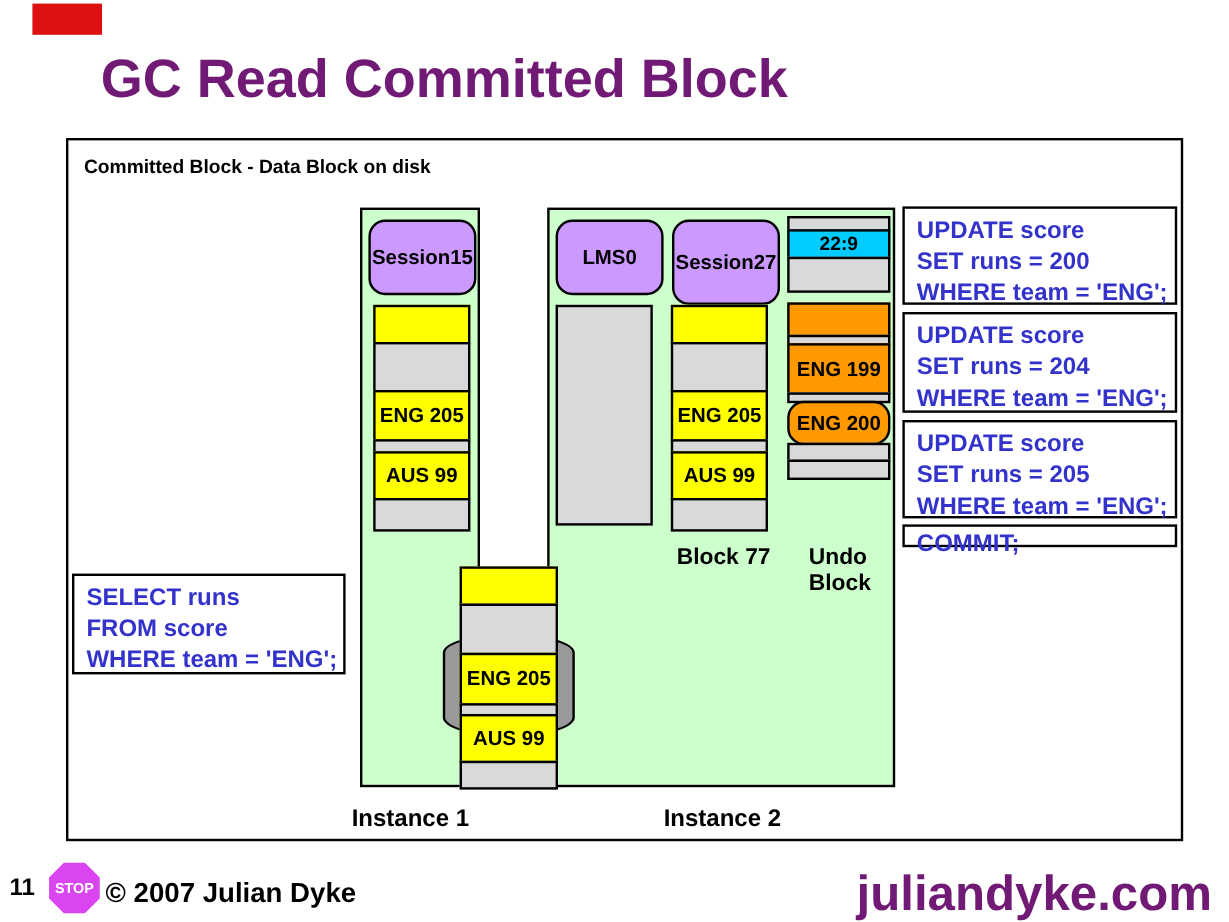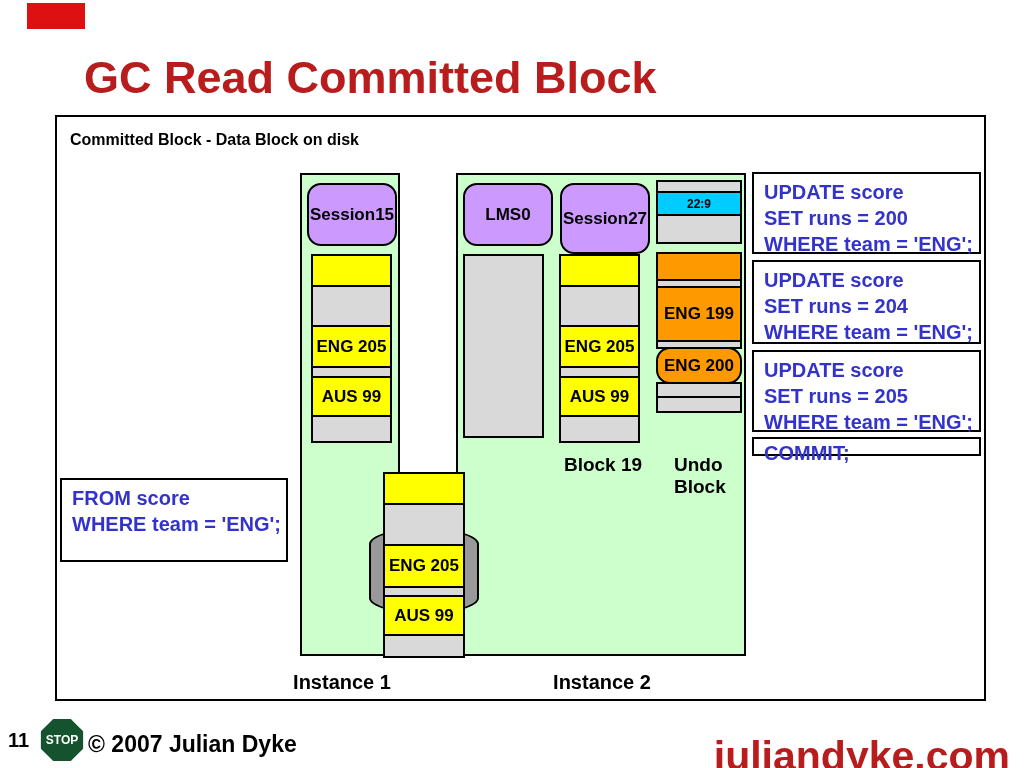--- a/index.html
+++ b/index.html
@@ -17,23 +17,23 @@
   .gray{background:#d9d9d9;}
   .orange{background:#ff9900;}
   .cyan{background:#00ccff;}
   .pill{background:#cc99ff;border:2px solid #000;border-radius:14px;
         display:flex;align-items:center;justify-content:center;
         font-size:17px;font-weight:bold;}
   .sqlbox{background:#ffffff;border:2px solid #000;color:#3333cc;
           font-size:20px;line-height:26px;padding:5px 0 0 10px;}
   .sqlbox div{white-space:nowrap;}
   .label{font-size:19px;color:#000;}
-  .blue{color:#b91c1c;margin-top:12px;}
+  .blue{color:#701a75;}
   .cylinder{background:#999999;border:2px solid #000;border-radius:55px/16px;}
-  .octagon{background:#14532d;color:#ffffff;display:flex;align-items:center;
+  .octagon{background:#d946ef;color:#ffffff;display:flex;align-items:center;
            justify-content:center;font-size:12px;letter-spacing:0px;
            clip-path:polygon(30% 2%,70% 2%,98% 30%,98% 70%,70% 98%,30% 98%,2% 70%,2% 30%);}
 </style>
 </head>
 <body>
 
 <div class="abs" style="left:27px;top:3px;width:58px;height:26px;background:#dd1111;"></div>
 
 <div class="abs blue" style="left:84px;top:40px;font-size:45px;white-space:nowrap;">GC Read Committed Block</div>
 
@@ -61,63 +61,64 @@
 <div class="abs pill" style="left:463px;top:183px;width:90px;height:63px;">
   <span>LMS0</span>
 </div>
 
 <div class="abs pill" style="left:560px;top:183px;width:90px;height:71px;">
   <span>Session27</span>
 </div>
 
 <div class="abs stack" style="left:656px;top:180px;width:86px;">
   <div class="row first gray" style="height:13px;"></div>
-  <div class="row cyan" style="height:25px;font-size:12px;">22:9</div>
+  <div class="row cyan" style="height:25px;font-size:16px;">22:9</div>
   <div class="row gray" style="height:30px;"></div>
 </div>
 
 <div class="abs bordered gray" style="left:463px;top:254px;width:81px;height:184px;background:#d9d9d9;"></div>
 
 <div class="abs stack" style="left:559px;top:254px;width:81px;">
   <div class="row first yellow" style="height:33px;"></div>
   <div class="row gray" style="height:42px;"></div>
   <div class="row yellow" style="height:43px;">ENG 205</div>
   <div class="row gray" style="height:12px;"></div>
   <div class="row yellow" style="height:41px;">AUS 99</div>
   <div class="row gray" style="height:28px;"></div>
 </div>
 
 <div class="abs stack" style="left:656px;top:252px;width:86px;">
   <div class="row first orange" style="height:29px;"></div>
   <div class="row gray" style="height:9px;"></div>
-  <div class="row orange" style="height:56px;">ENG 199</div>
+  <div class="row orange" style="height:43px;">ENG 199</div>
   <div class="row gray" style="height:9px;"></div>
   <div class="row orange" style="height:37px;border-radius:14px;">ENG 200</div>
   <div class="row gray" style="height:16px;"></div>
   <div class="row gray" style="height:17px;"></div>
 </div>
 
-<div class="abs label" style="left:551px;top:454px;width:104px;text-align:center;">Block 19</div>
+<div class="abs label" style="left:551px;top:454px;width:104px;text-align:center;">Block 77</div>
 <div class="abs label" style="left:674px;top:454px;line-height:22px;">
   <div>Undo</div>
   <div>Block</div>
 </div>
 
 <div class="abs cylinder" style="left:369px;top:528px;width:110px;height:86px;"></div>
 
 <div class="abs stack" style="left:383px;top:472px;width:82px;">
   <div class="row first yellow" style="height:33px;"></div>
   <div class="row gray" style="height:43px;"></div>
   <div class="row yellow" style="height:44px;">ENG 205</div>
   <div class="row gray" style="height:11px;"></div>
   <div class="row yellow" style="height:41px;">AUS 99</div>
   <div class="row gray" style="height:24px;"></div>
 </div>
 
 <div class="abs sqlbox" style="left:60px;top:478px;width:228px;height:84px;">
+  <div>SELECT runs</div>
   <div>FROM score</div>
   <div>WHERE team = 'ENG';</div>
 </div>
 
 <div class="abs sqlbox" style="left:752px;top:172px;width:229px;height:82px;">
   <div>UPDATE score</div>
   <div>SET runs = 200</div>
   <div>WHERE team = 'ENG';</div>
 </div>
 <div class="abs sqlbox" style="left:752px;top:260px;width:229px;height:84px;">

